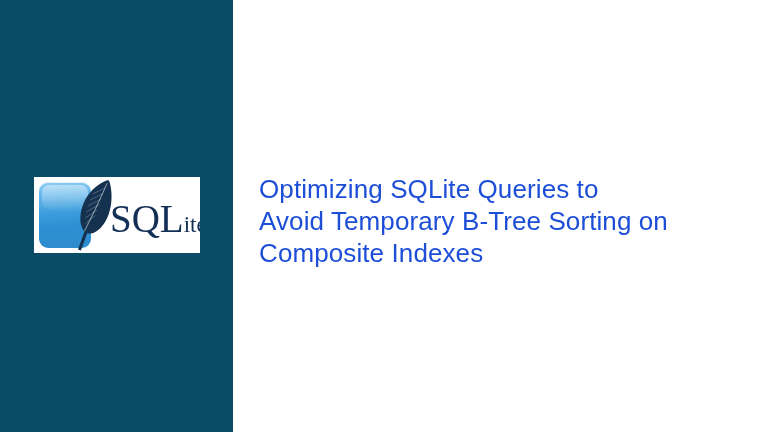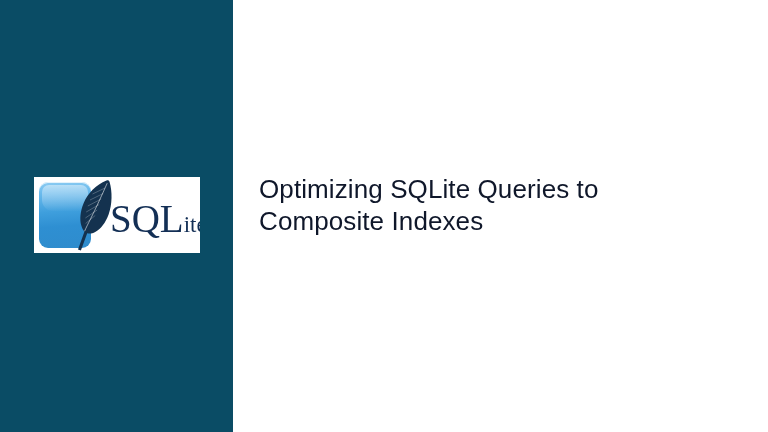--- a/index.html
+++ b/index.html
@@ -101,21 +101,21 @@
   .title-block {
     position: absolute;
     left: 259px;
     top: 173px;
     width: 492px;
   }
   .title-line {
     font-family: "Liberation Sans", sans-serif;
     font-size: 26px;
     line-height: 32px;
-    color: #0f172a;
+    color: #1d4ed8;
     white-space: nowrap;
     letter-spacing: 0.1px;
   }
 </style>
 </head>
 <body>
 
 <div class="slide">
 
   <div class="sidebar"></div>
@@ -138,16 +138,17 @@
         </g>
       </svg>
 
       <div class="logo-word"><span class="big">SQL</span><span class="small">ite</span></div>
 
     </div>
   </div>
 
   <div class="title-block">
     <div class="title-line">Optimizing SQLite Queries to</div>
+    <div class="title-line">Avoid Temporary B-Tree Sorting on</div>
     <div class="title-line">Composite Indexes</div>
   </div>
 
 </div>
 
 </body></html>

